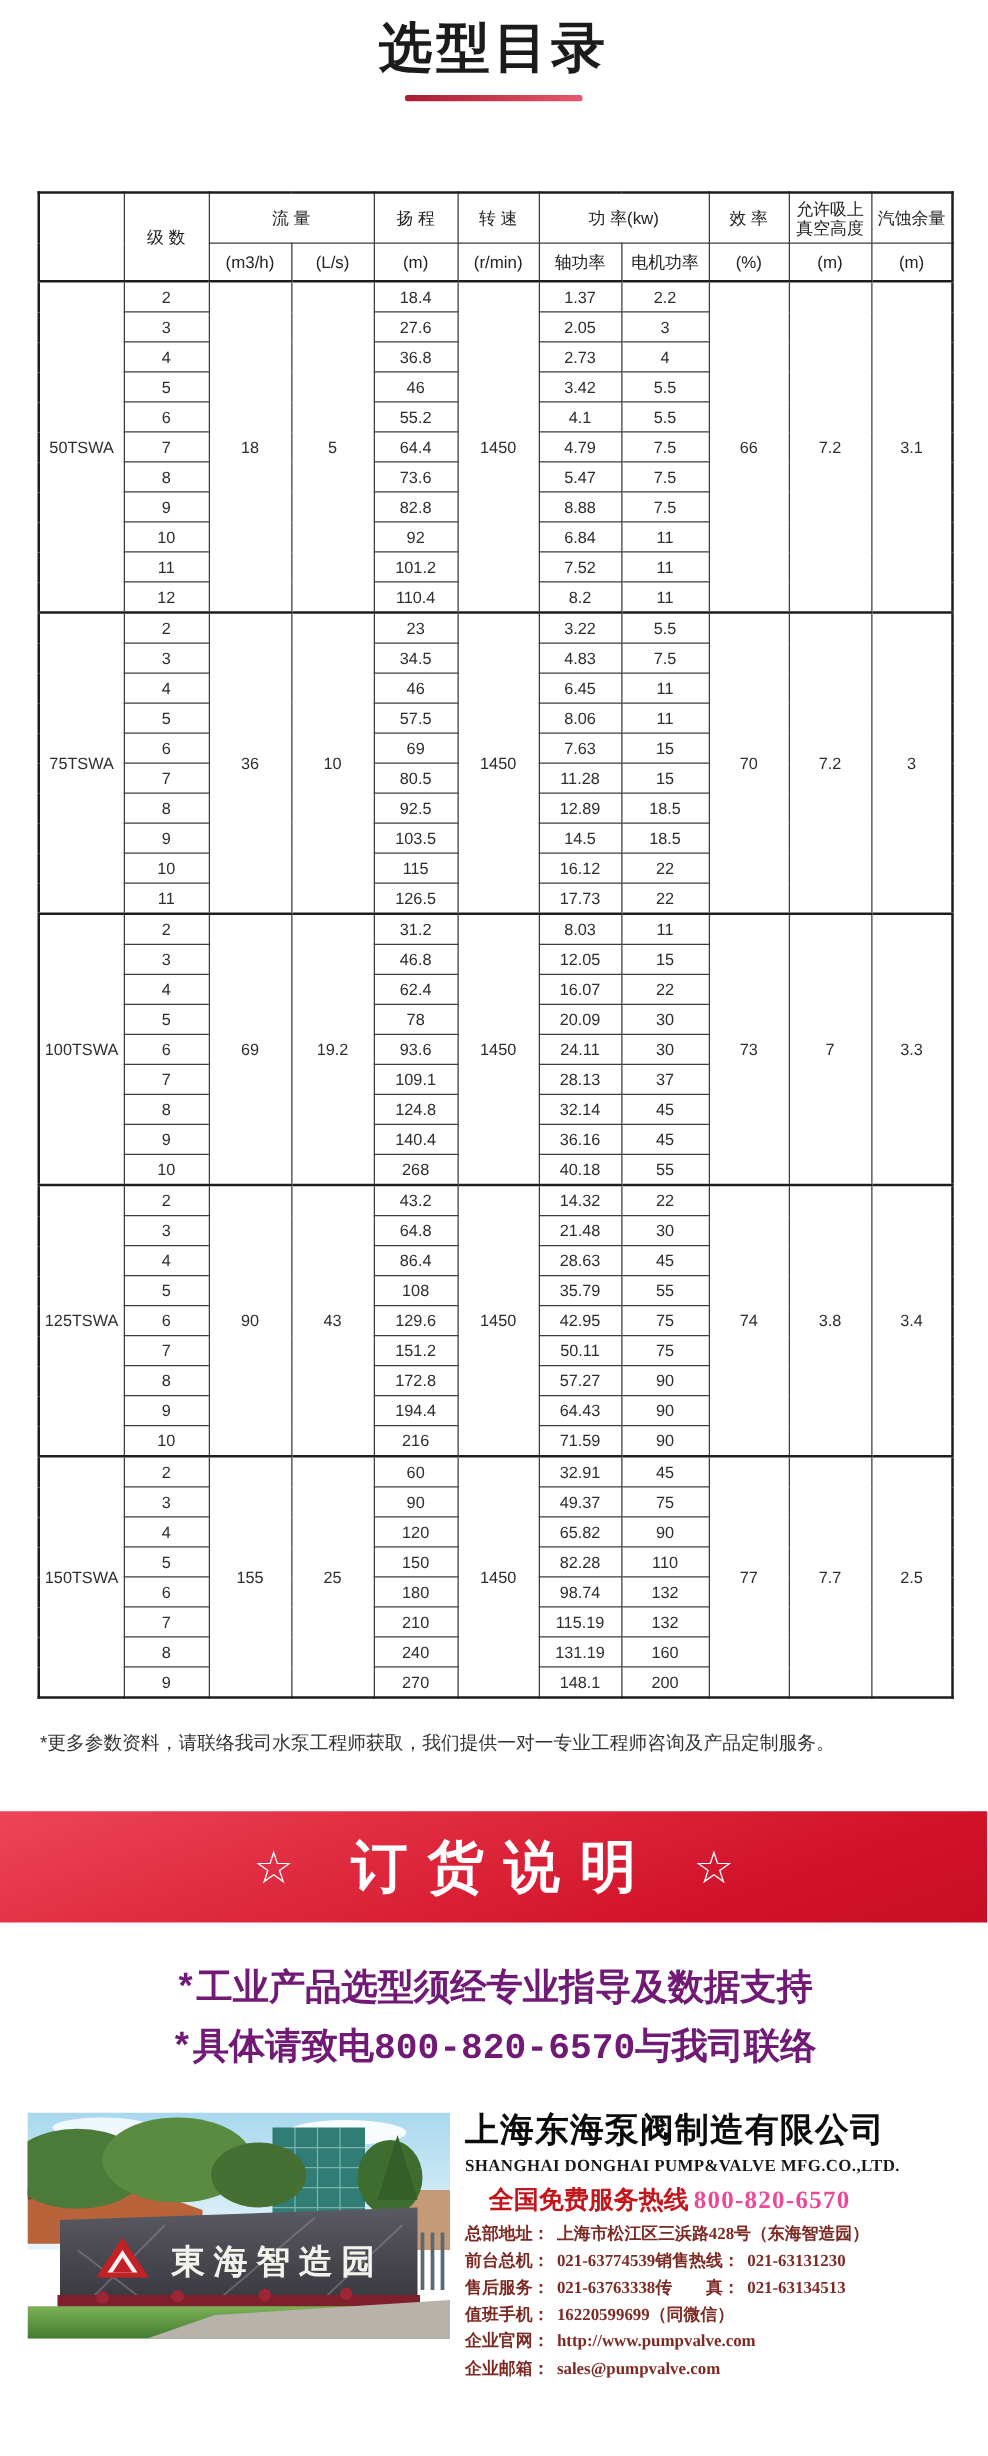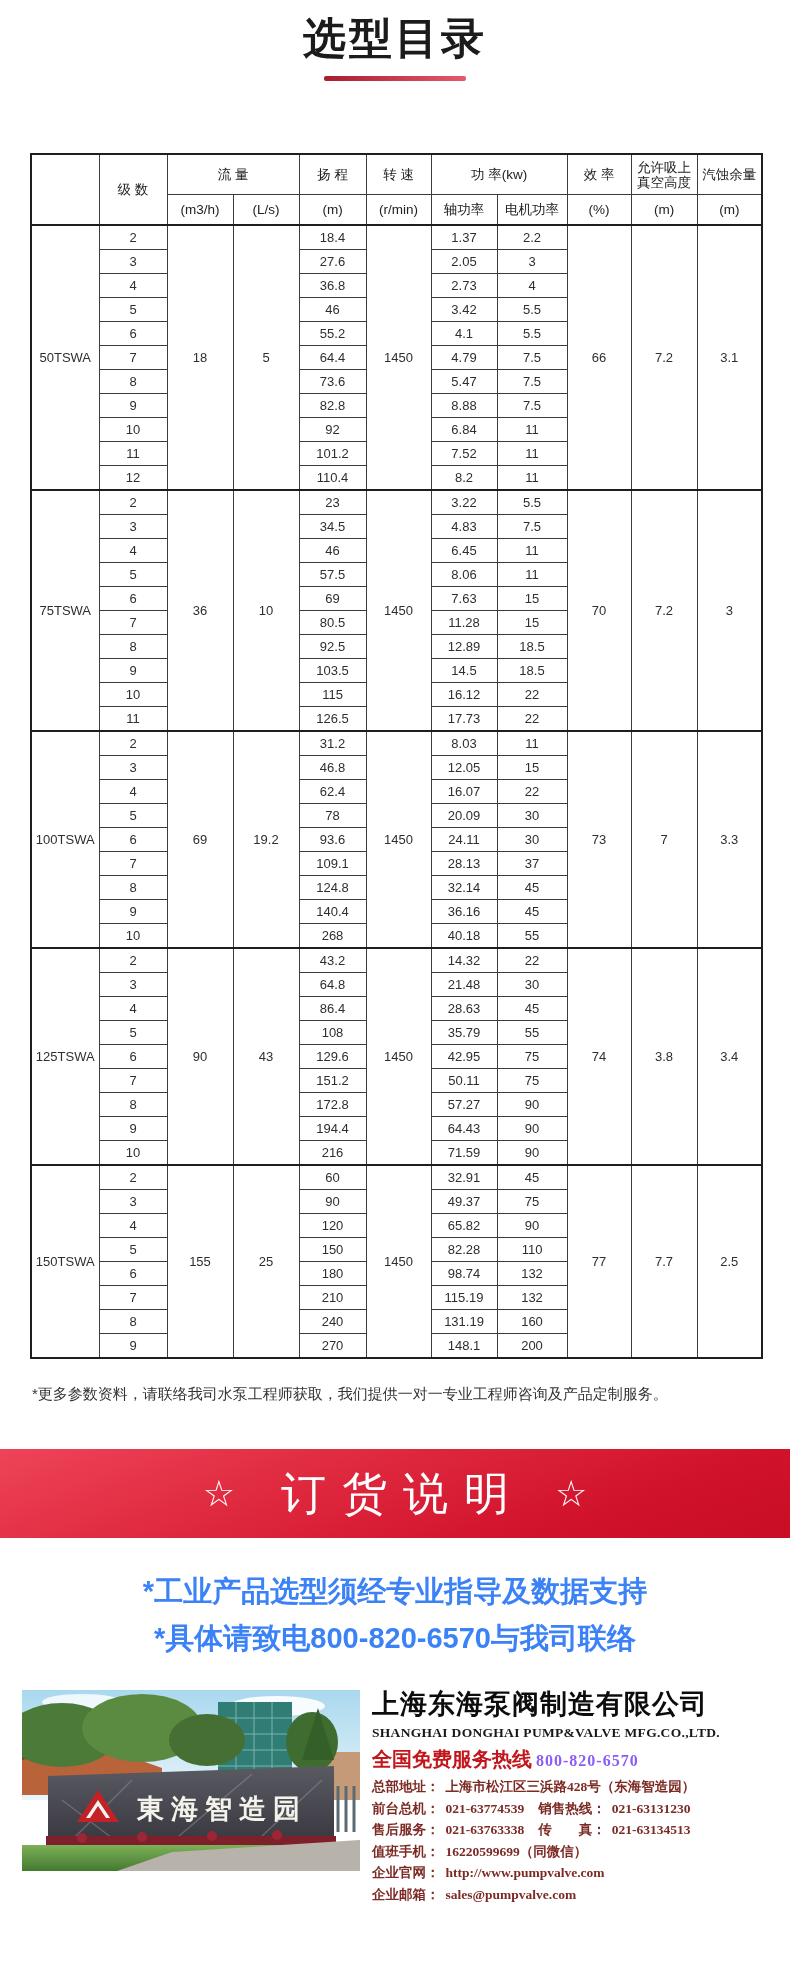--- a/index.html
+++ b/index.html
@@ -25,41 +25,41 @@
   table.spec tbody tr.block-start td{border-top:2px solid #1e1e1e;}
   .two-line{line-height:15px;font-size:12.5px;}
 
   
   .footnote{position:absolute;left:28px;top:1381px;font-size:15px;color:#333;margin:4px;}
 
   
   .banner{position:absolute;left:0;top:1449px;width:790px;height:89px;
     background:linear-gradient(160deg,#ee4458 0%,#e02b40 35%,#d1122a 75%,#c80e24 100%);
     display:flex;align-items:center;justify-content:center;gap:30px;color:#ffffff;}
-  .banner .banner-title{font-size:45px;font-weight:400;letter-spacing:16px;text-indent:16px;}
+  .banner .banner-title{font-size:45px;font-weight:700;letter-spacing:16px;text-indent:16px;}
   .banner .star{font-size:36px;font-weight:400;line-height:1;}
 
   
   .notices{position:absolute;left:0;top:1568px;width:100%;text-align:center;
-    color:#3b82f6;font-weight:700;font-size:29px;line-height:47px;
-    font-family:Liberation Sans, sans-serif;}
+    color:#701a75;font-weight:700;font-size:29px;line-height:47px;
+    font-family:Liberation Mono, monospace;}
 
   
   .photo{position:absolute;left:22px;top:1690px;width:338px;height:140px;}
   .company{position:absolute;left:372px;top:1686px;width:410px;}
   .company-name{font-size:27px;font-weight:800;color:#0c0c0c;letter-spacing:1px;margin:0;}
   .company-en{font-size:13.5px;font-weight:700;color:#181818;margin-top:3px;
     font-family:"Liberation Serif",serif;letter-spacing:0.3px;}
   .hotline{margin-top:5px;font-family:"Liberation Serif",serif;white-space:nowrap;}
-  .hotline-label{font-size:20px;font-weight:700;color:#c3161c;}
-  .hotline-number{font-size:16px;font-weight:700;color:#8b5cf6;letter-spacing:1px;}
+  .hotline-label{font-size:20px;font-weight:700;color:#c3161c;margin-left:19px;}
+  .hotline-number{font-size:20px;font-weight:700;color:#ec4899;letter-spacing:1px;}
   .contacts{margin-top:3px;font-family:"Liberation Serif",serif;
     font-size:13.5px;font-weight:700;color:#7c2a24;line-height:21.5px;}
   .contacts .c-label{margin-right:6px;}
-  .contacts .c-val2{margin-left:14px;}
+  .contacts .c-val2{}
 </style>
 </head>
 <body>
 
 <div class="page">
 
   <h1 class="page-title">选型目录</h1>
   <div class="title-underline"></div>
 
   <div class="table-wrap">

